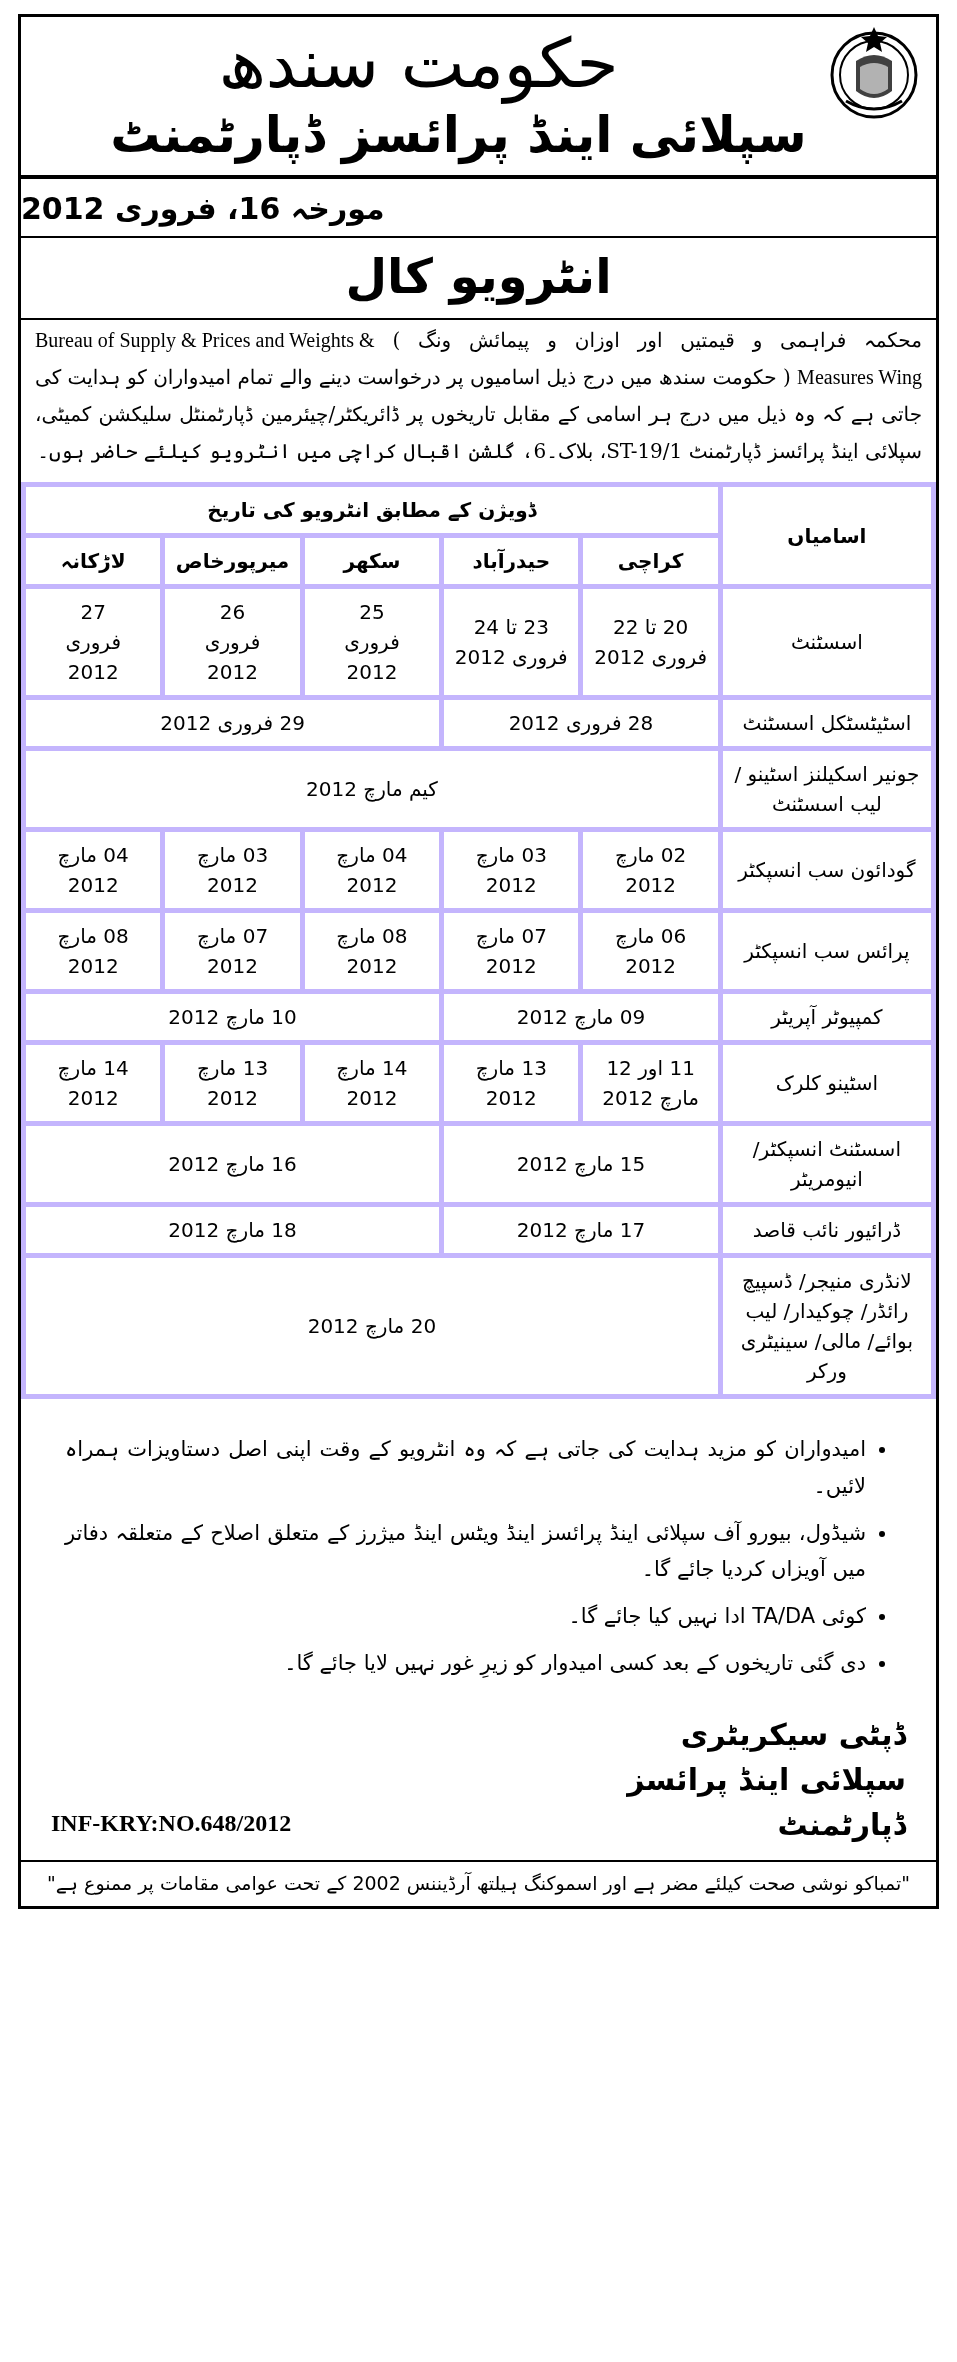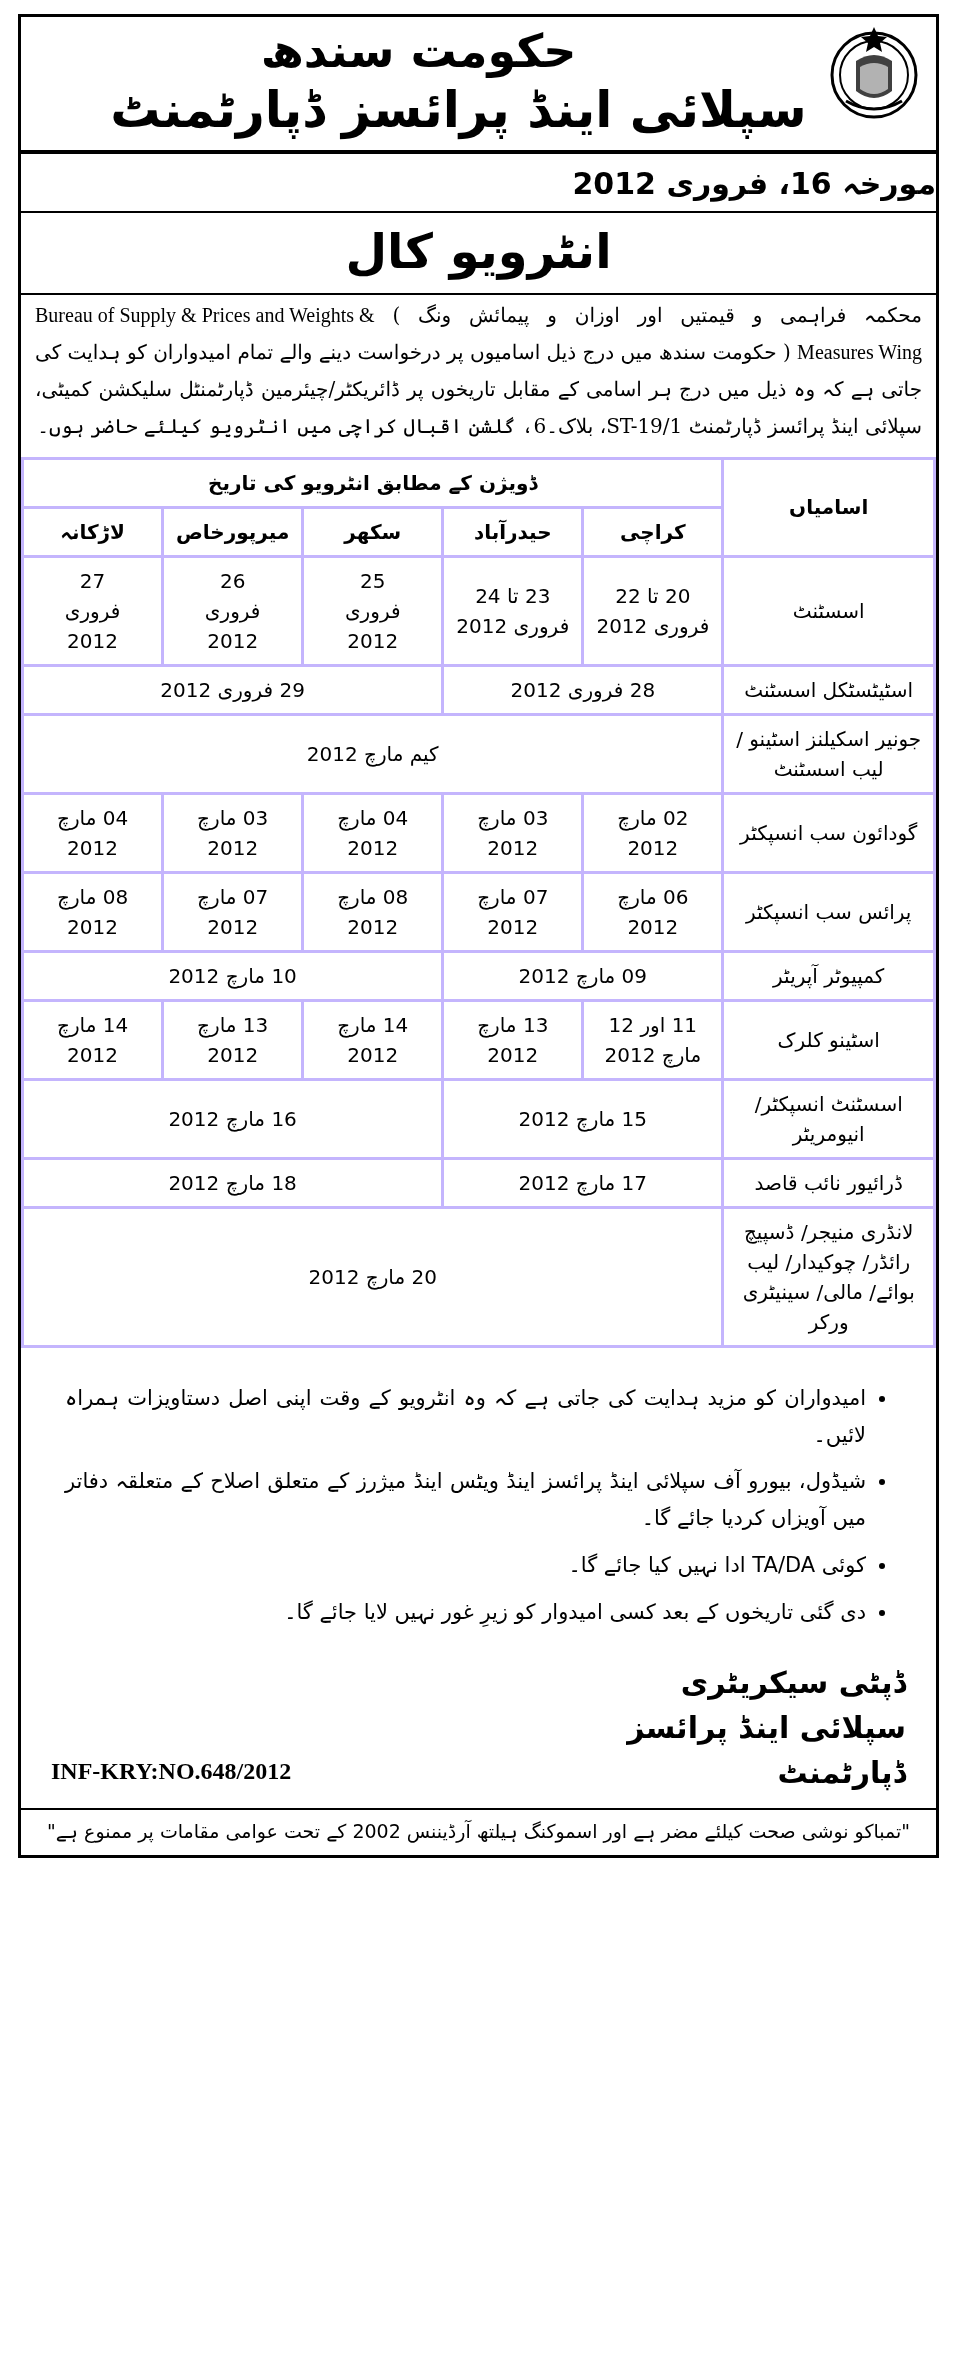--- a/index.html
+++ b/index.html
@@ -23,22 +23,22 @@
     box-sizing:border-box;
     width:100%;
   }
   
   .header{
     position:relative;
     padding:8px 10px 0 10px;
   }
   .gov-title{
     text-align:center;
-    font-size:46px;
-    font-weight:bold;
+    font-size:68px;
+    font-weight:normal;
     letter-spacing:2px;
     line-height:1.15;
     direction:rtl;
     padding-right:120px;
   }
   .dept-title{
     text-align:center;
     font-size:50px;
     font-weight:bold;
     line-height:1.2;
@@ -56,21 +56,21 @@
   .emblem svg{display:block;}
   .rule-thick{
     border-top:4px solid #000;
     margin:10px 0 0 0;
   }
   .rule-thin{
     border-top:2px solid #000;
     margin:0 0 0 0;
   }
   .date-line{
-    text-align:right;
+    text-align:left;
     direction:rtl;
     font-size:30px;
     font-weight:bold;
     padding:12px 0 10px 0;
   }
   .interview-call{
     text-align:center;
     direction:rtl;
     font-size:48px;
     font-weight:bold;
@@ -91,21 +91,21 @@
     font-family:"Liberation Serif",serif;
   }
   
   table.sched{
     width:100%;
     border-collapse:collapse;
     direction:rtl;
     table-layout:fixed;
   }
   table.sched th, table.sched td{
-    border:3px solid #c4b5fd;
+    border:5px solid #c4b5fd;
     text-align:center;
     vertical-align:middle;
     font-size:20px;
     padding:8px 4px;
     line-height:1.5;
   }
   th.head-post{width:22%;font-size:24px;font-weight:bold;}
   th.head-div{font-size:24px;font-weight:bold;}
   td.post{
     font-size:21px;

